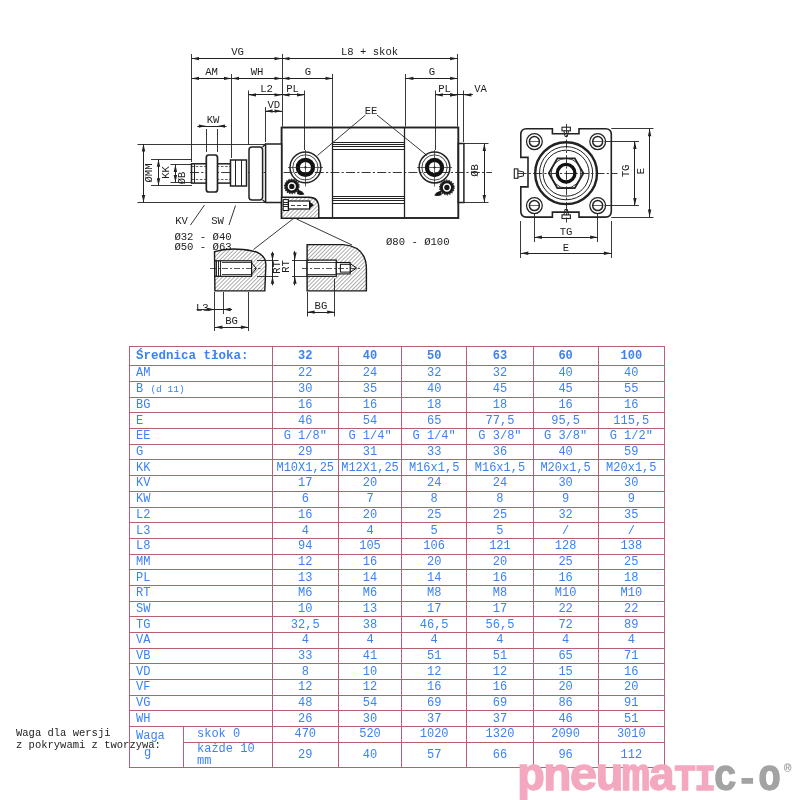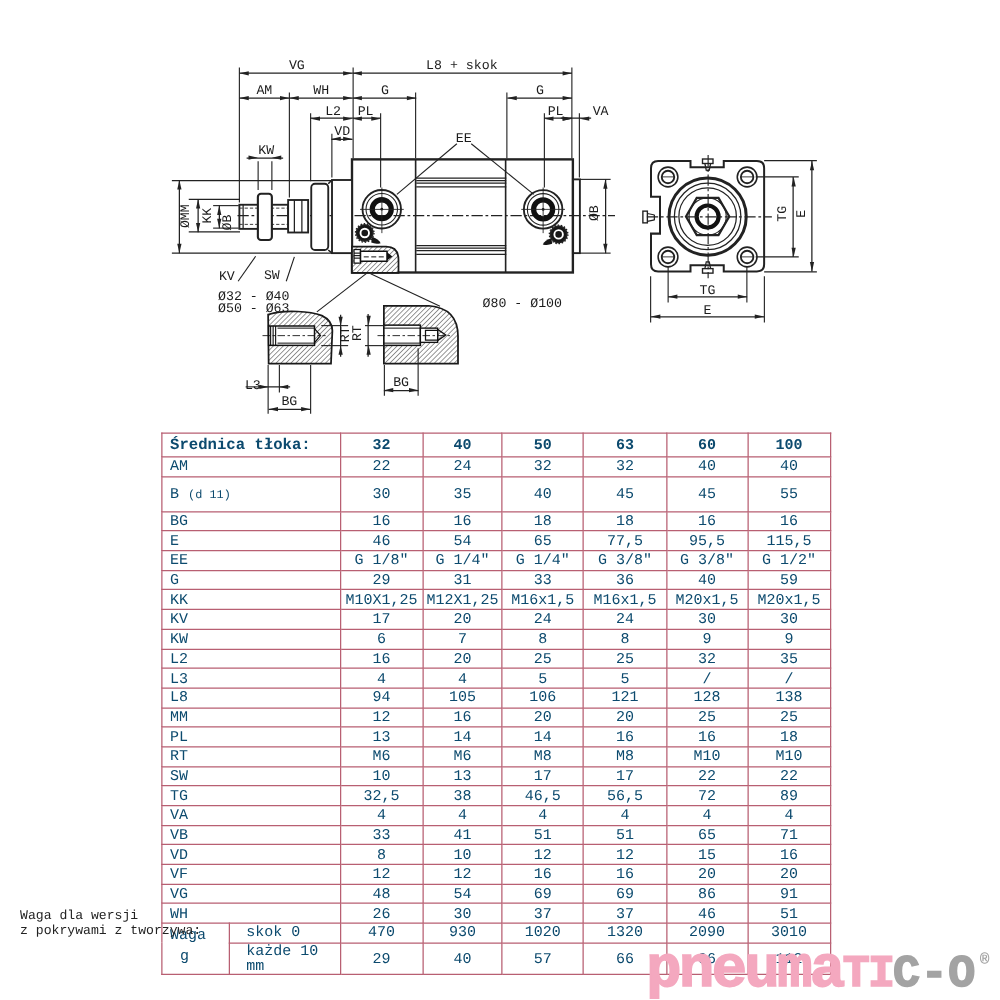--- a/index.html
+++ b/index.html
@@ -1,18 +1,18 @@
 <!DOCTYPE html>
 <html><head>
 <meta charset="utf-8">
 <style>
 html,body{margin:0;padding:0;width:800px;height:800px;background:#fff;font-family:"Liberation Sans",sans-serif;}
 #page{position:relative;width:800px;height:800px;overflow:hidden;font-family:Liberation Mono, monospace;}
 #dims td{border:1px solid #b85f72;}
-#dims{border-collapse:collapse;table-layout:fixed;font-size:12px;color:#0c4a6e;}
+#dims{border-collapse:collapse;table-layout:fixed;font-size:12px;color:#3b82f6;}
 #dims td{padding:0;line-height:1;}
 #dims td.lab{text-align:left;padding-left:6px;}
 .val{text-align:center;}
 .bold{font-weight:bold;}
 </style>
 </head>
 <body>
 <div id="page">
 
 <svg id="draw" width="800" height="340" viewBox="0 0 800 340" style="position:absolute;left:0;top:0;" fill="none" stroke-linecap="butt">
@@ -381,21 +381,21 @@
           </tr>
 <tr style="height:15.7px">
             <td colspan="2" class="lab">AM</td>
             <td class="val">22</td>
             <td class="val">24</td>
             <td class="val">32</td>
             <td class="val">32</td>
             <td class="val">40</td>
             <td class="val">40</td>
           </tr>
-<tr style="height:28px">
+<tr style="height:16px">
             <td colspan="2" class="lab">B <span style="font-size:9.5px">(d 11)</span></td>
             <td class="val">30</td>
             <td class="val">35</td>
             <td class="val">40</td>
             <td class="val">45</td>
             <td class="val">45</td>
             <td class="val">55</td>
           </tr>
 <tr style="height:15.7px">
             <td colspan="2" class="lab">BG</td>
@@ -583,21 +583,21 @@
             <td class="val">30</td>
             <td class="val">37</td>
             <td class="val">37</td>
             <td class="val">46</td>
             <td class="val">51</td>
           </tr>
 <tr style="height:15.7px">
             <td rowspan="2" class="lab" style="vertical-align:top;padding-top:3px">Waga<div style="text-align:left;padding-left:8px;margin-top:5px">g</div></td>
             <td class="lab" style="padding-left:13px">skok 0</td>
             <td class="val">470</td>
-            <td class="val">930</td>
+            <td class="val">520</td>
             <td class="val">1020</td>
             <td class="val">1320</td>
             <td class="val">2090</td>
             <td class="val">3010</td>
           </tr>
 <tr style="height:15.7px">
             <td class="lab" style="padding-left:13px">każde 10 mm</td>
             <td class="val">29</td>
             <td class="val">40</td>
             <td class="val">57</td>

